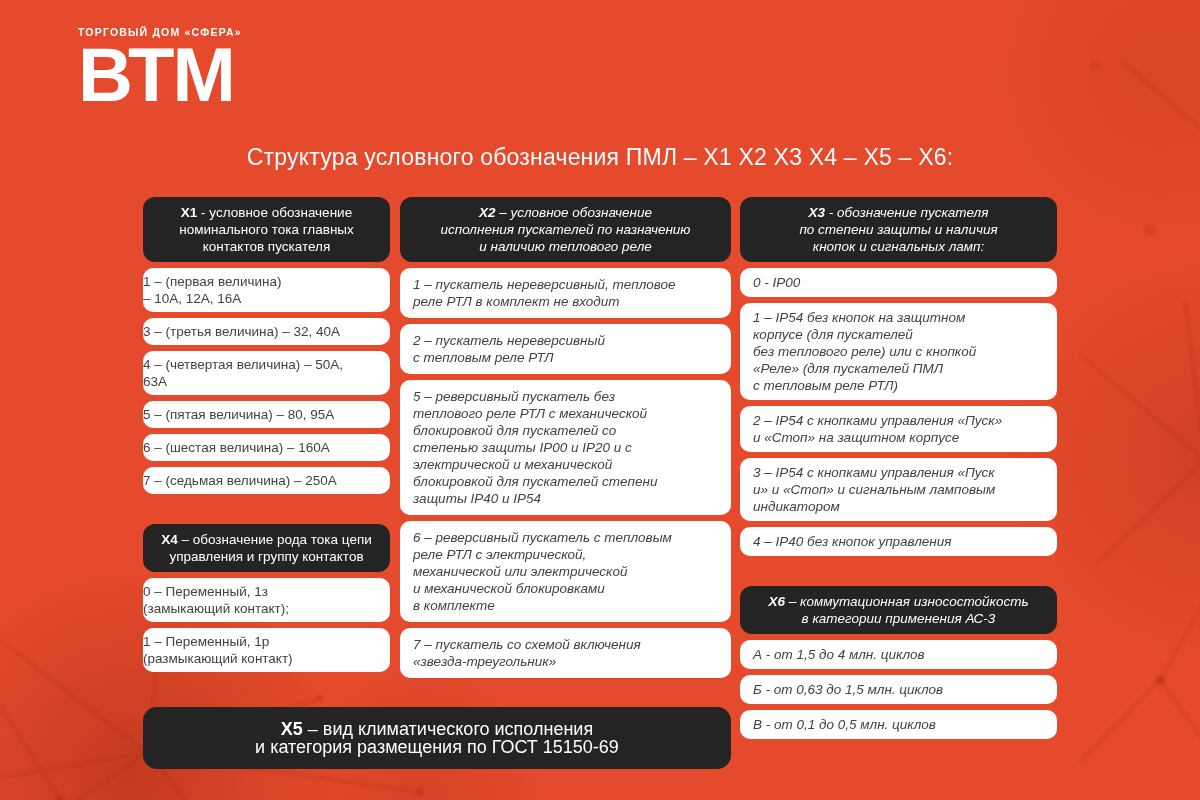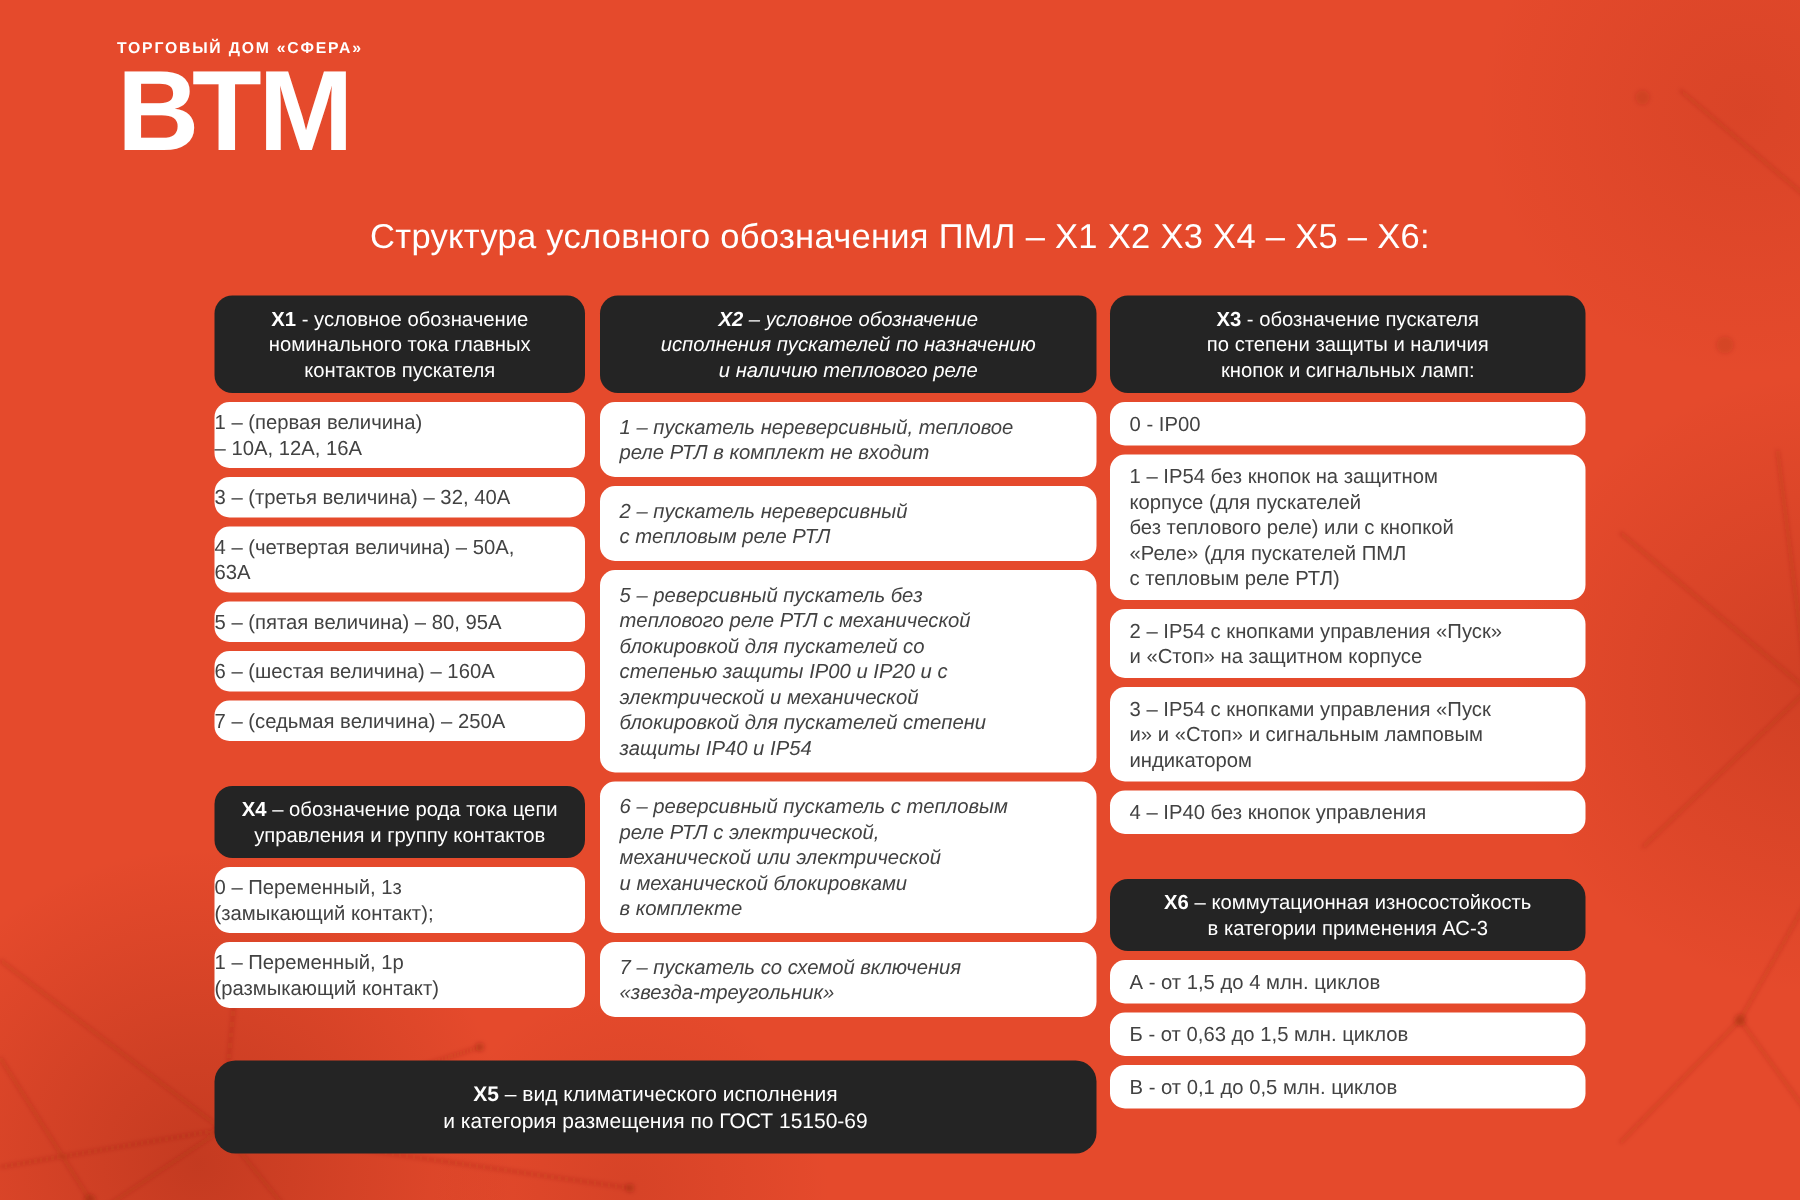--- a/index.html
+++ b/index.html
@@ -21,36 +21,36 @@
     clip-path:polygon(0 0,100% 0,100% 80%,50% 103%,0 80%);
     width:fit-content;padding-bottom:6px;
   }
   .title{
     position:absolute;left:0;top:144px;width:100%;margin:0;text-align:center;
     color:#fff;font-size:23px;font-weight:400;letter-spacing:.2px;
   }
   .col{position:absolute;top:197px;display:flex;flex-direction:column;gap:6px;}
   .col-x1{left:143px;width:247px;}
   .col-x2{left:400px;width:331px;font-style:italic;}
-  .col-x3{left:740px;width:317px;}
+  .col-x3{left:740px;width:317px;font-style:italic;}
   .card{
     box-sizing:border-box;border-radius:10px;background:#fff;color:#424242;
     font-size:13.5px;line-height:17px;padding:5px 0;white-space:pre-line;
   }
   .col-x2 .card.light{padding:8px 13px;}
   .col-x3 .card.light{padding:6px 13px;}
   .card.dark{
     background:#242424;color:#fff;text-align:center;padding:7px 10px;border-radius:12px;
   }
   .card.dark b{font-weight:700;}
   .subhead{margin-top:24px;}
   .x5-bar{
     position:absolute;left:143px;top:707px;width:588px;box-sizing:border-box;
     background:#242424;color:#fff;border-radius:14px;text-align:center;
-    font-size:14px;line-height:18px;padding:13px 16px;white-space:pre-line;
+    font-size:18px;line-height:18px;padding:13px 16px;white-space:pre-line;
   }
   .x5-bar b{font-weight:700;}
 </style>
 </head>
 <body>
 
 <div class="canvas">
 
   <svg class="plexus" viewBox="0 0 1200 800" aria-hidden="true">
     <defs>

